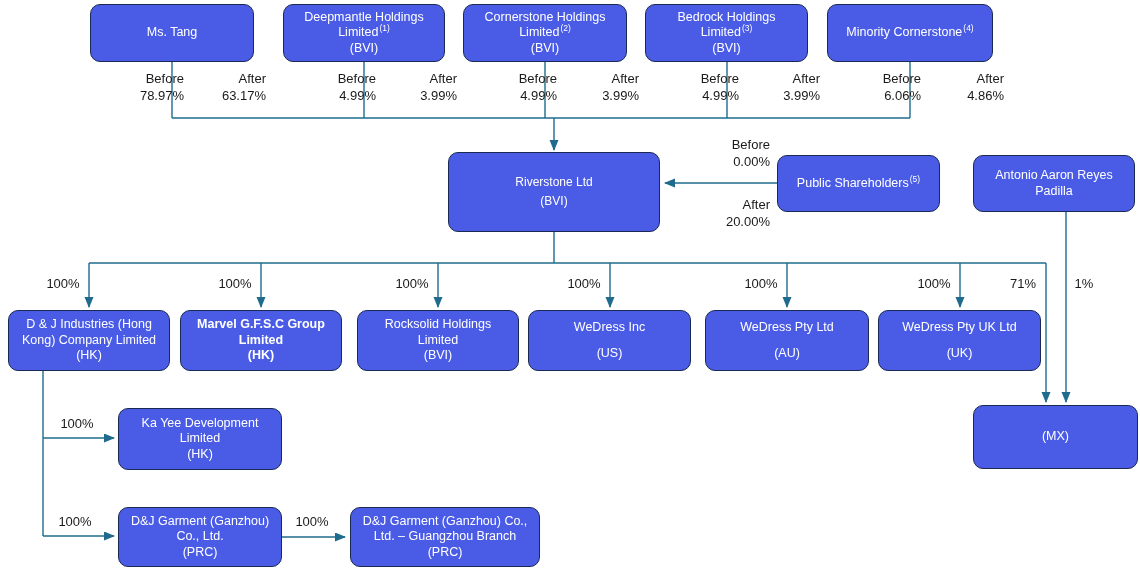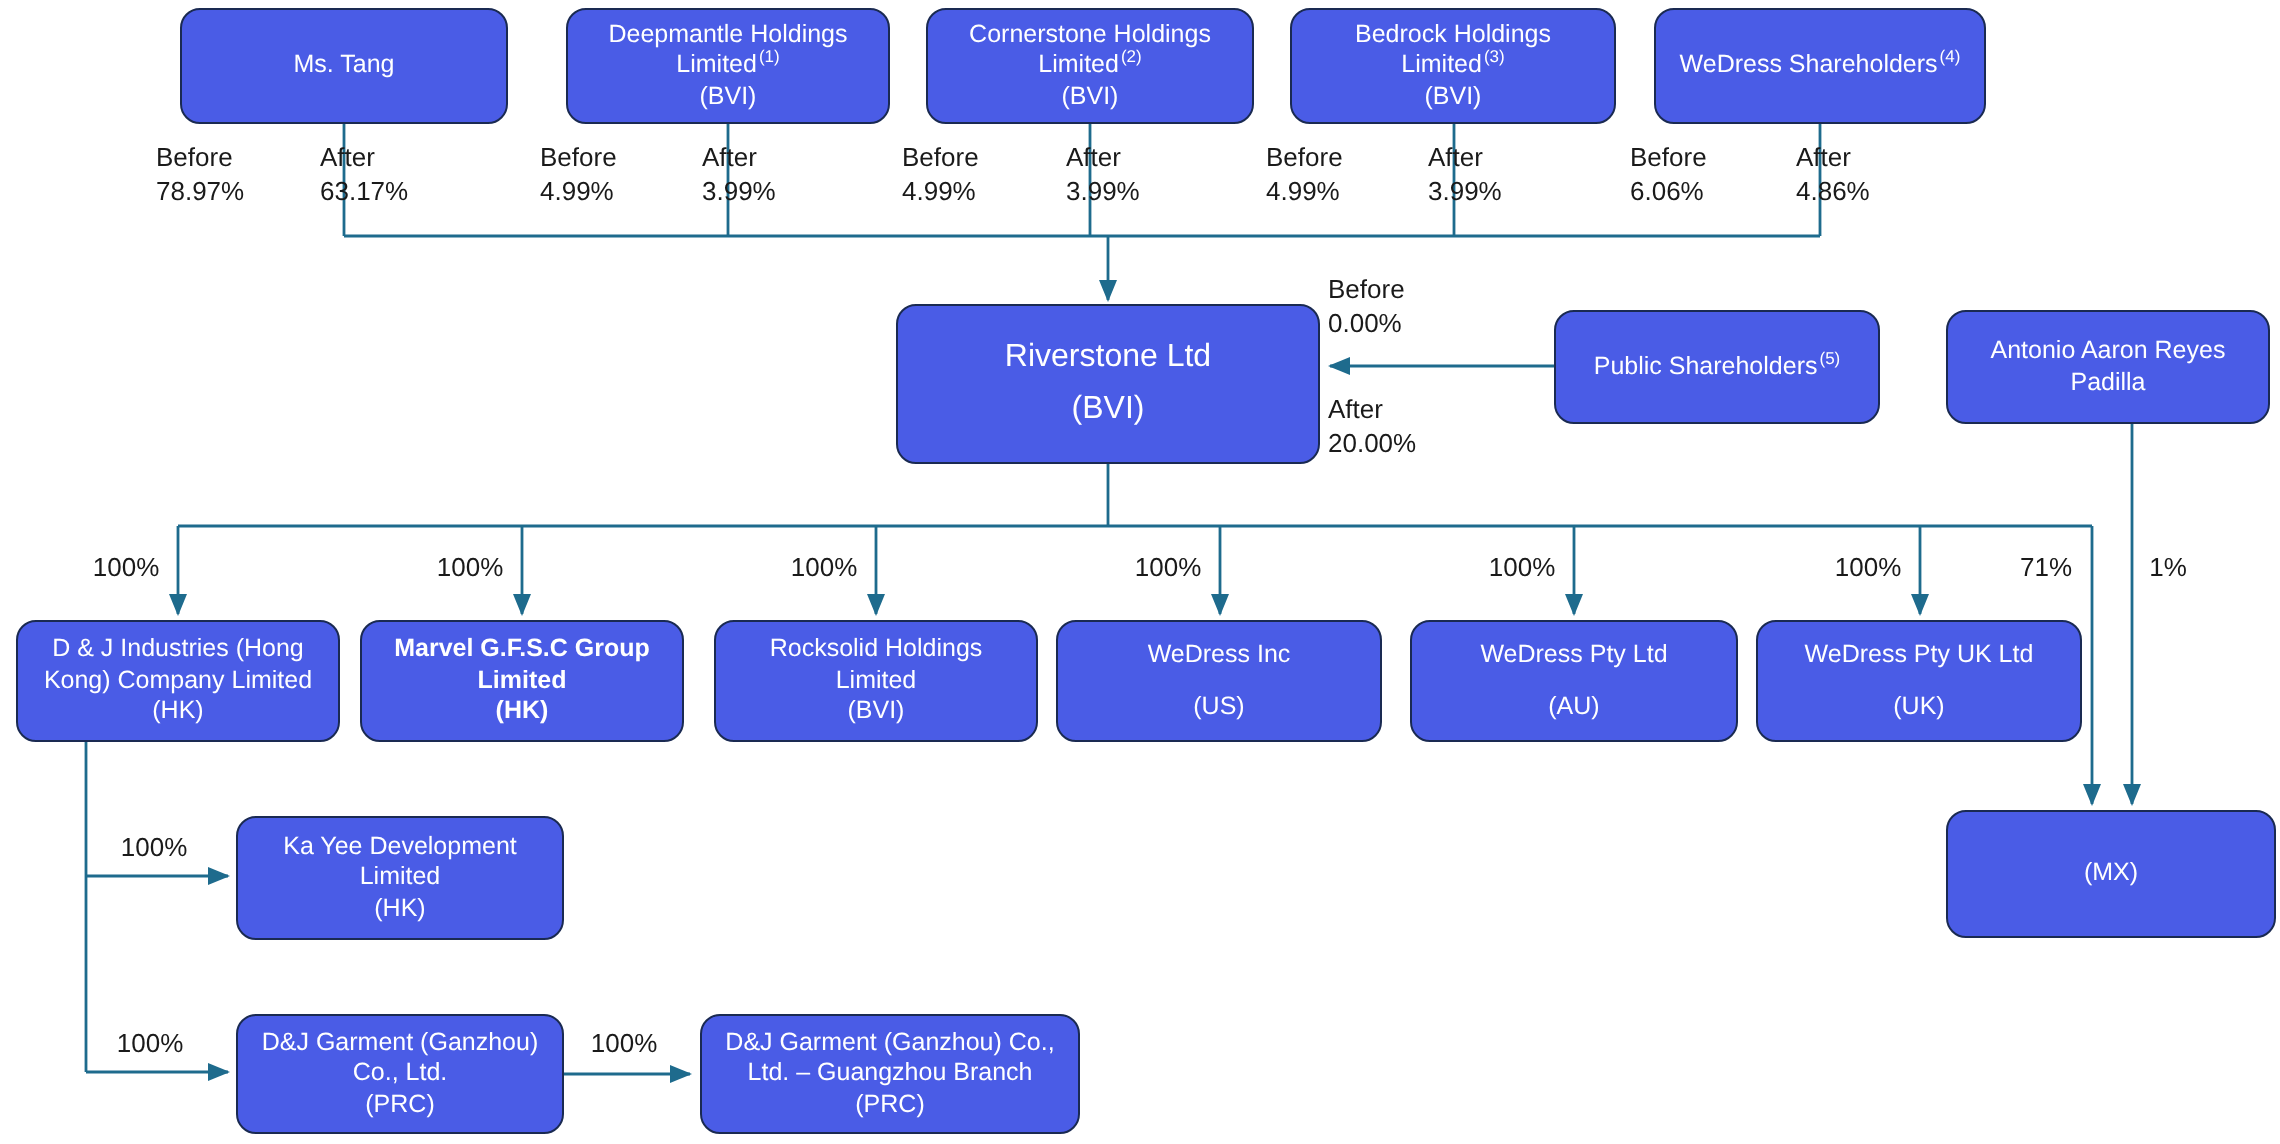--- a/index.html
+++ b/index.html
@@ -11,24 +11,24 @@
   .node {
     position:absolute; box-sizing:border-box;
     background:#4A5CE6; border:1.5px solid #1A2A52; border-radius:10px;
     color:#ffffff; font-size:12.5px; line-height:1.24;
     display:flex; flex-direction:column; align-items:center; justify-content:center;
     text-align:center; padding:3px 5px;
   }
   .node .nm { display:block; }
   .node sup { font-size:8.5px; line-height:0; margin-left:1px; }
   .node.spread { justify-content:space-between; padding-top:9px; padding-bottom:9px; }
-  .node.riverstone { font-size:16px; line-height:1.6; }
+  .node.riverstone { font-size:12px; line-height:1.6; }
   .ba {
     position:absolute; width:106px; transform:translateX(-50%);
-    color:#1a1a1a; font-size:13px; line-height:17px; text-align:left;
+    color:#1a1a1a; font-size:13px; line-height:17px; text-align:right;
   }
   .pct {
     position:absolute; transform:translateX(-50%);
     color:#1a1a1a; font-size:13px; line-height:16px; text-align:left; white-space:nowrap;
   }
 </style>
 </head>
 <body>
 
 <div class="stage">
@@ -83,21 +83,21 @@
     <span class="nm"><span>Cornerstone Holdings Limited</span><sup>(2)</sup></span>
     <span class="nm">(BVI)</span>
   </div>
 
   <div class="node" style="left:645px; top:4px; width:163px; height:58px;">
     <span class="nm"><span>Bedrock Holdings Limited</span><sup>(3)</sup></span>
     <span class="nm">(BVI)</span>
   </div>
 
   <div class="node" style="left:827px; top:4px; width:166px; height:58px;">
-    <span class="nm"><span>WeDress Shareholders</span><sup>(4)</sup></span>
+    <span class="nm"><span>Minority Cornerstone</span><sup>(4)</sup></span>
   </div>
 
   <div class="ba" style="left:131px; top:70px;">
     <div>Before</div>
     <div>78.97%</div>
   </div>
   <div class="ba" style="left:213px; top:70px;">
     <div>After</div>
     <div>63.17%</div>
   </div>

